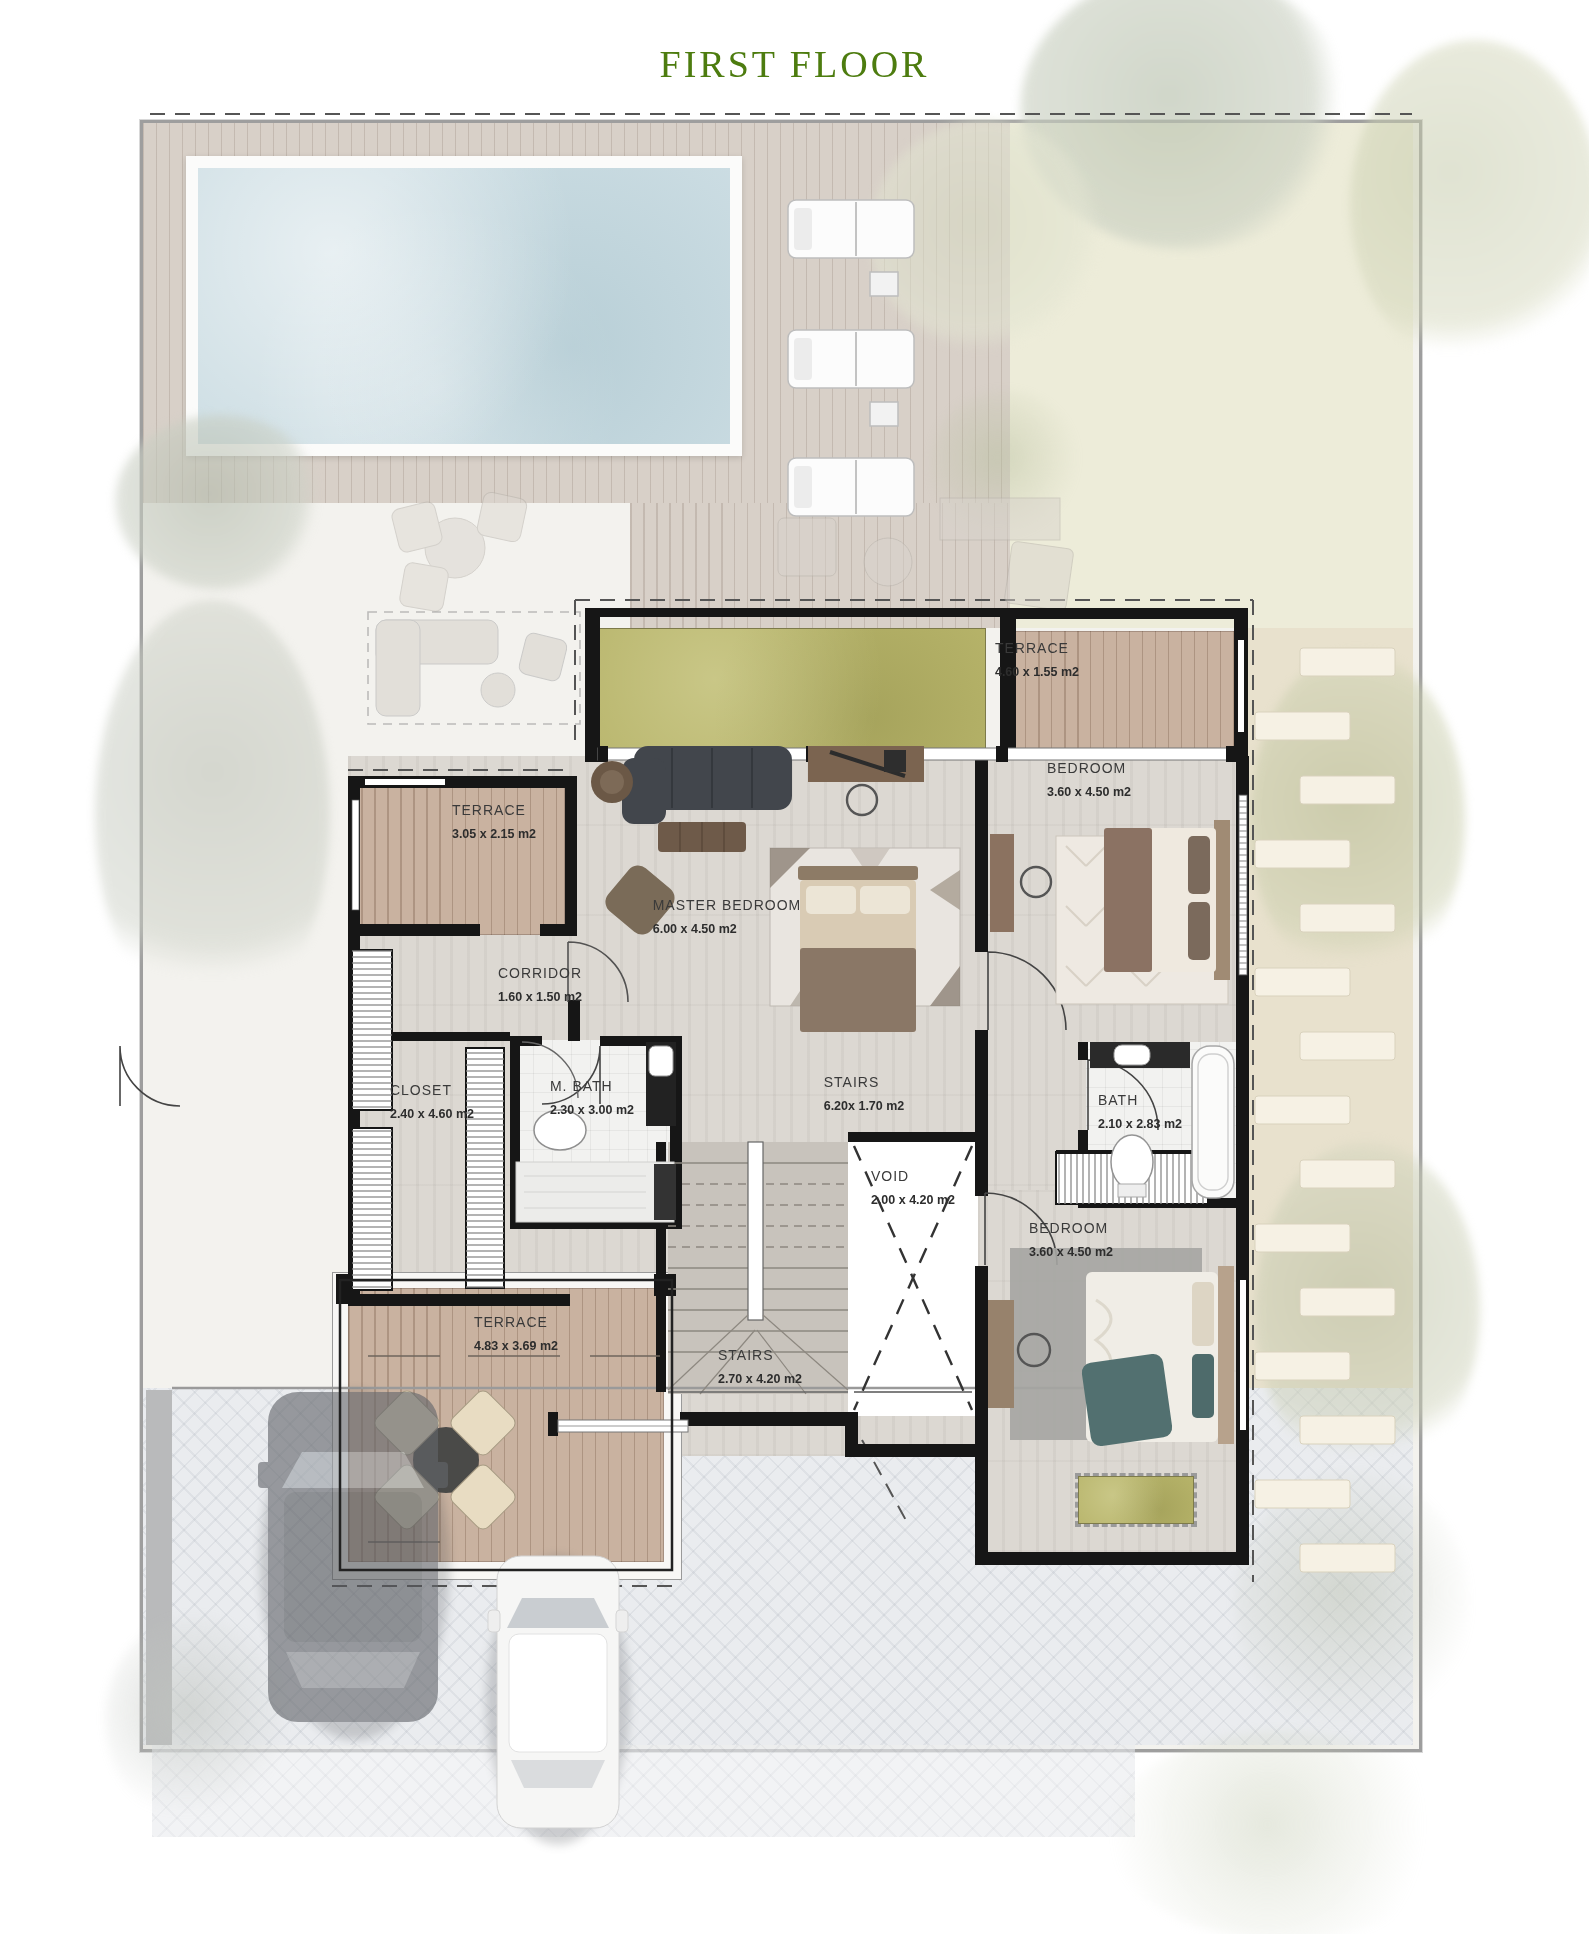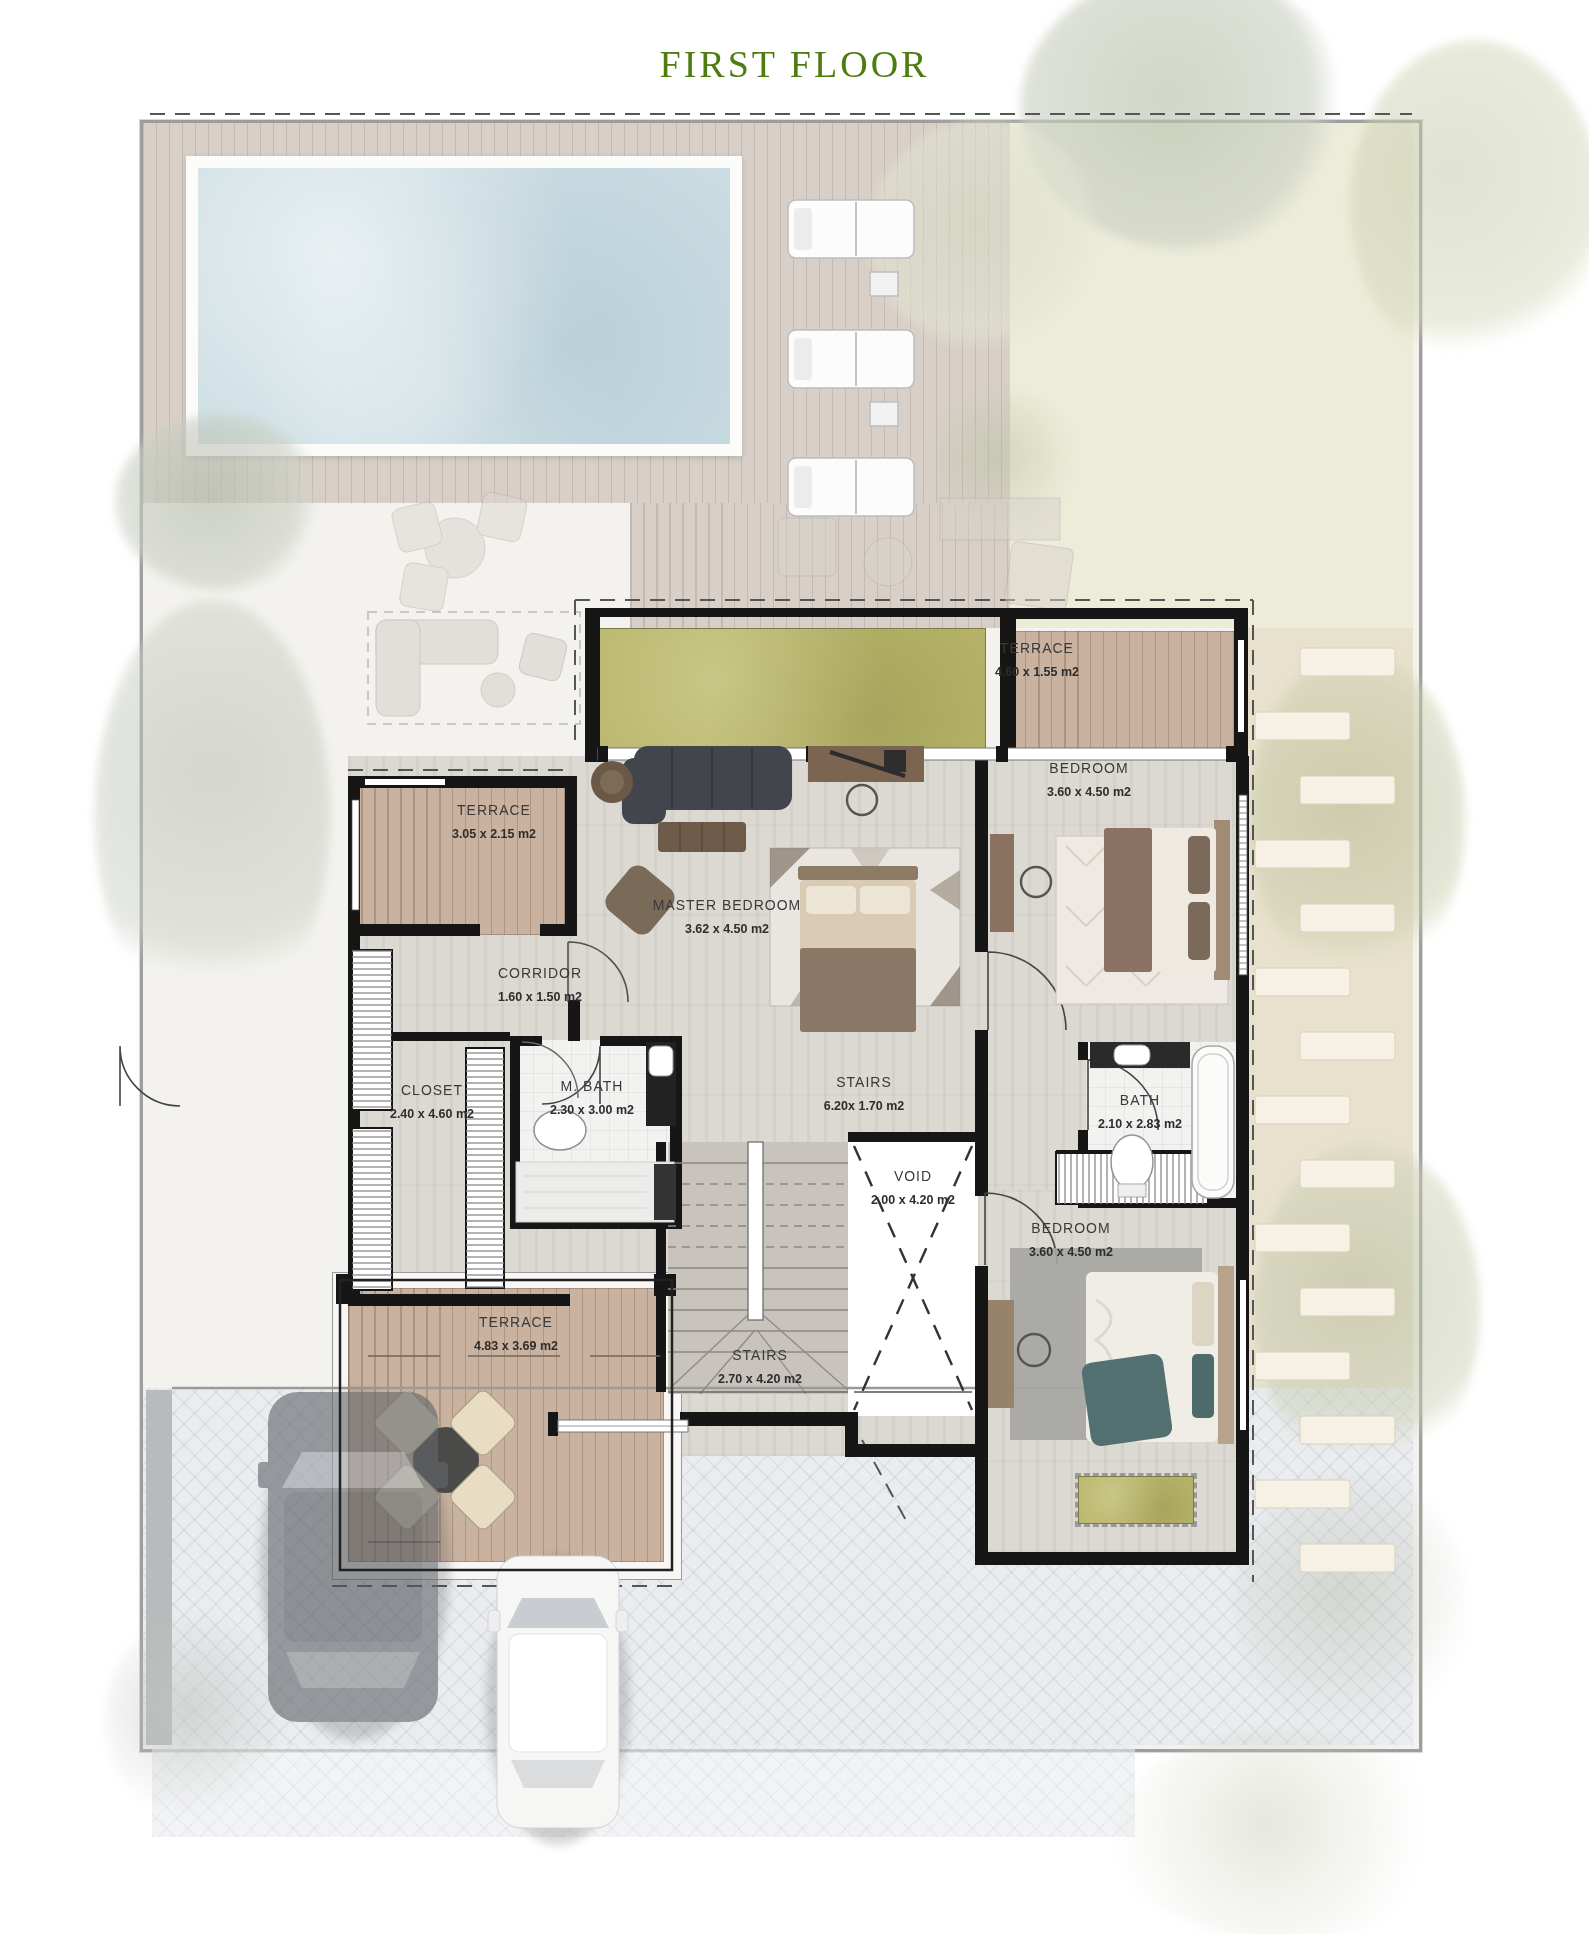--- a/index.html
+++ b/index.html
@@ -30,21 +30,21 @@
                          repeating-linear-gradient(90deg,rgba(0,0,0,.05) 0 1px,transparent 1px 19px);}
   .driveway{background:#eaecef;
         background-image:repeating-linear-gradient(45deg,rgba(120,130,145,.10) 0 2px,transparent 2px 15px),
                          repeating-linear-gradient(-45deg,rgba(120,130,145,.10) 0 2px,transparent 2px 15px);}
   .pool-frame{background:#fbfbfa;box-shadow:0 2px 6px rgba(0,0,0,.15);}
   .pool-water{background:#ccdde3;
         background-image:radial-gradient(circle at 25% 30%,rgba(255,255,255,.55),transparent 55%),
                          radial-gradient(circle at 70% 65%,rgba(160,190,200,.45),transparent 60%),
                          radial-gradient(circle at 45% 80%,rgba(255,255,255,.4),transparent 50%);}
   .tree{position:absolute;border-radius:50%;filter:blur(5px);}
-  .rlabel{position:absolute;transform:translate(-50%,-50%);text-align:center;line-height:1.25;
+  .rlabel{position:absolute;transform:translate(-50%,-50%);line-height:1.25;
           color:#3a3a3a;white-space:nowrap;z-index:30;}
   .rname{font-size:14px;letter-spacing:1px;}
   .rdims{font-size:12.5px;font-weight:bold;color:#2d2d2d;margin-top:7px;}
   svg.linework{position:absolute;left:0;top:0;z-index:20;pointer-events:none;}
 </style>
 </head>
 <body>
 
 <div class="plan">
 
@@ -402,21 +402,21 @@
   <div class="rlabel" style="left:1089px;top:780px">
     <div class="rname">BEDROOM</div>
     <div class="rdims">3.60 x 4.50 m2</div>
   </div>
   <div class="rlabel" style="left:494px;top:822px">
     <div class="rname">TERRACE</div>
     <div class="rdims">3.05 x 2.15 m2</div>
   </div>
   <div class="rlabel" style="left:727px;top:917px">
     <div class="rname">MASTER BEDROOM</div>
-    <div class="rdims">3.62 x 4.50 m2</div>
+    <div class="rdims">6.00 x 4.50 m2</div>
   </div>
   <div class="rlabel" style="left:540px;top:985px">
     <div class="rname">CORRIDOR</div>
     <div class="rdims">1.60 x 1.50 m2</div>
   </div>
   <div class="rlabel" style="left:432px;top:1102px">
     <div class="rname">CLOSET</div>
     <div class="rdims">2.40 x 4.60 m2</div>
   </div>
   <div class="rlabel" style="left:592px;top:1098px">

